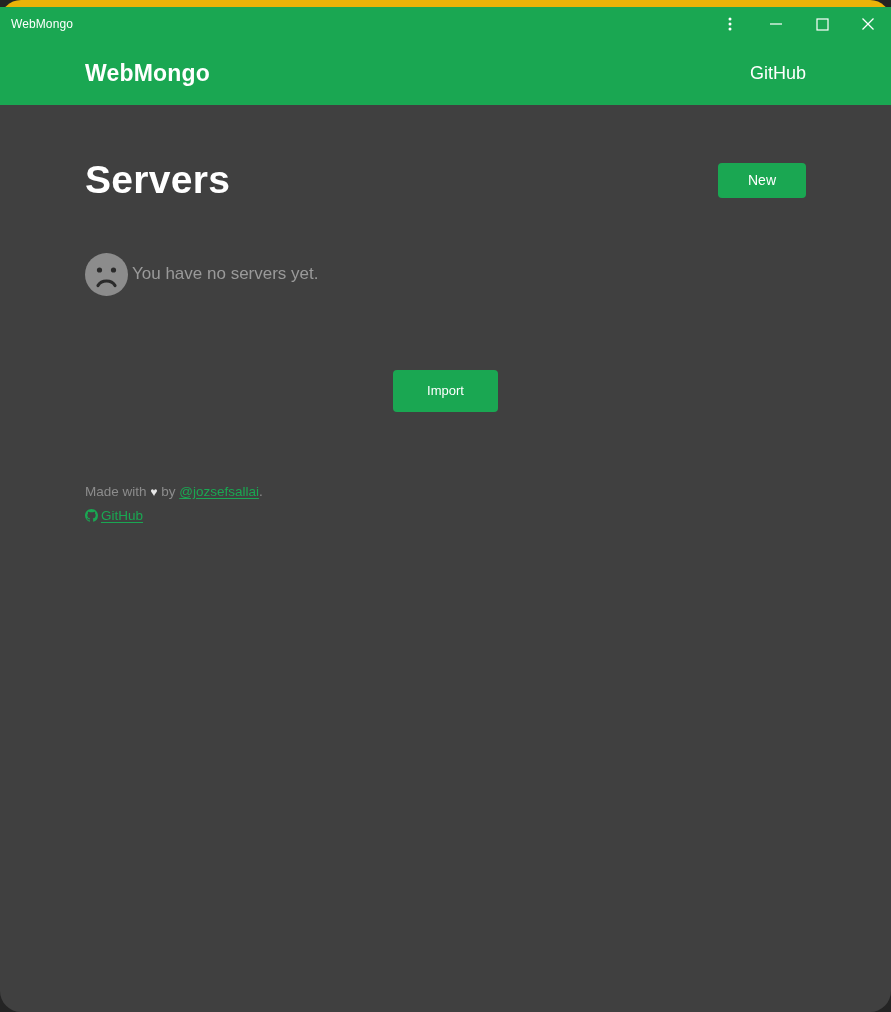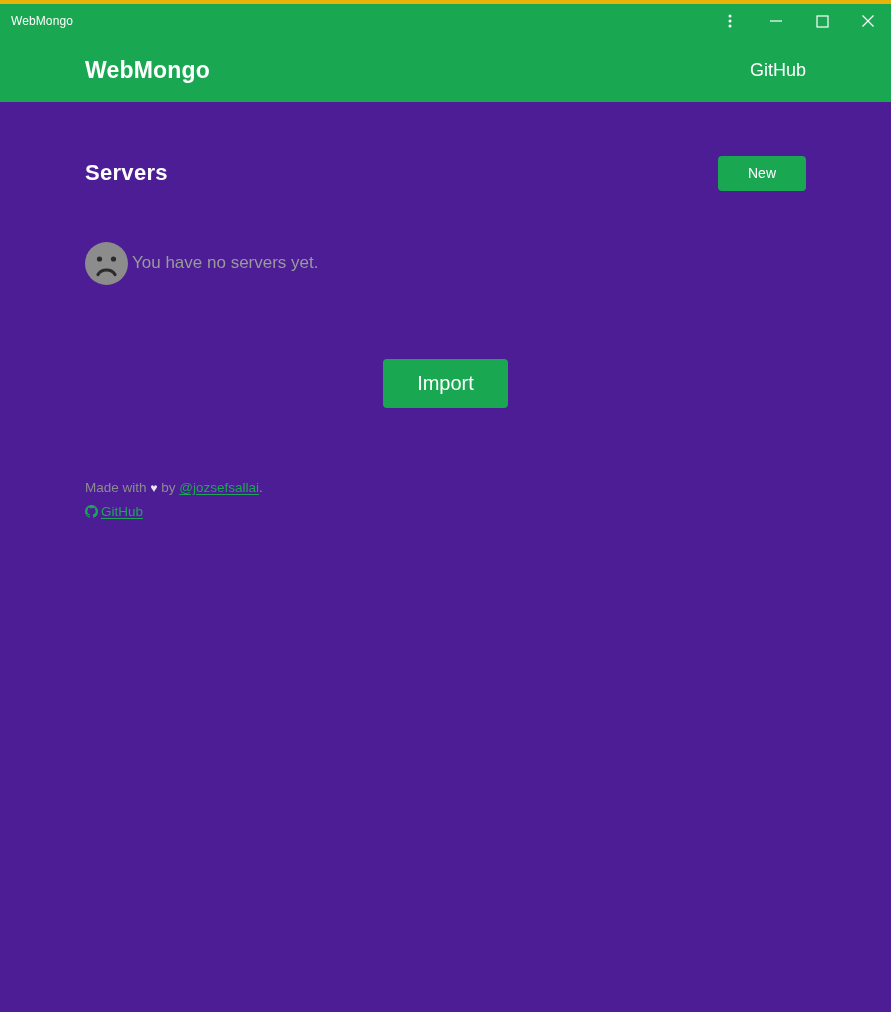--- a/index.html
+++ b/index.html
@@ -13,24 +13,25 @@
   body {
     background: #242424;
     font-family: "Liberation Sans", sans-serif;
     -webkit-font-smoothing: antialiased;
   }
 
   .app-window {
     position: relative;
     width: 891px;
     height: 1012px;
-    background: #4c1d95;
-    border-top: 4px solid #eab308;
+    background: #404040;
+    border-top: 7px solid #eab308;
     display: flex;
     flex-direction: column;
+    border-radius: 21px;
   }
 
   
   .titlebar {
     position: relative;
     height: 34px;
     background: #1aa752;
     flex: 0 0 34px;
     display: flex;
     align-items: center;
@@ -103,21 +104,21 @@
 
   .page-head {
     display: flex;
     align-items: center;
     justify-content: space-between;
     padding-top: 54px;
   }
 
   .page-title {
     color: #ffffff;
-    font-size: 22px;
+    font-size: 39px;
     font-weight: bold;
     letter-spacing: 0.3px;
     line-height: 1.1;
   }
 
   .btn-new {
     background: #1aa752;
     color: #ffffff;
     font-size: 14px;
     border: none;
@@ -152,21 +153,21 @@
   
   .import-wrap {
     display: flex;
     justify-content: center;
     margin-top: 74px;
   }
 
   .btn-import {
     background: #1aa752;
     color: #ffffff;
-    font-size: 20px;
+    font-size: 13px;
     border: none;
     border-radius: 4px;
     padding: 14px 34px;
     cursor: pointer;
     font-family: "Liberation Sans", sans-serif;
     line-height: 1.05;
   }
 
   
   .footer {

